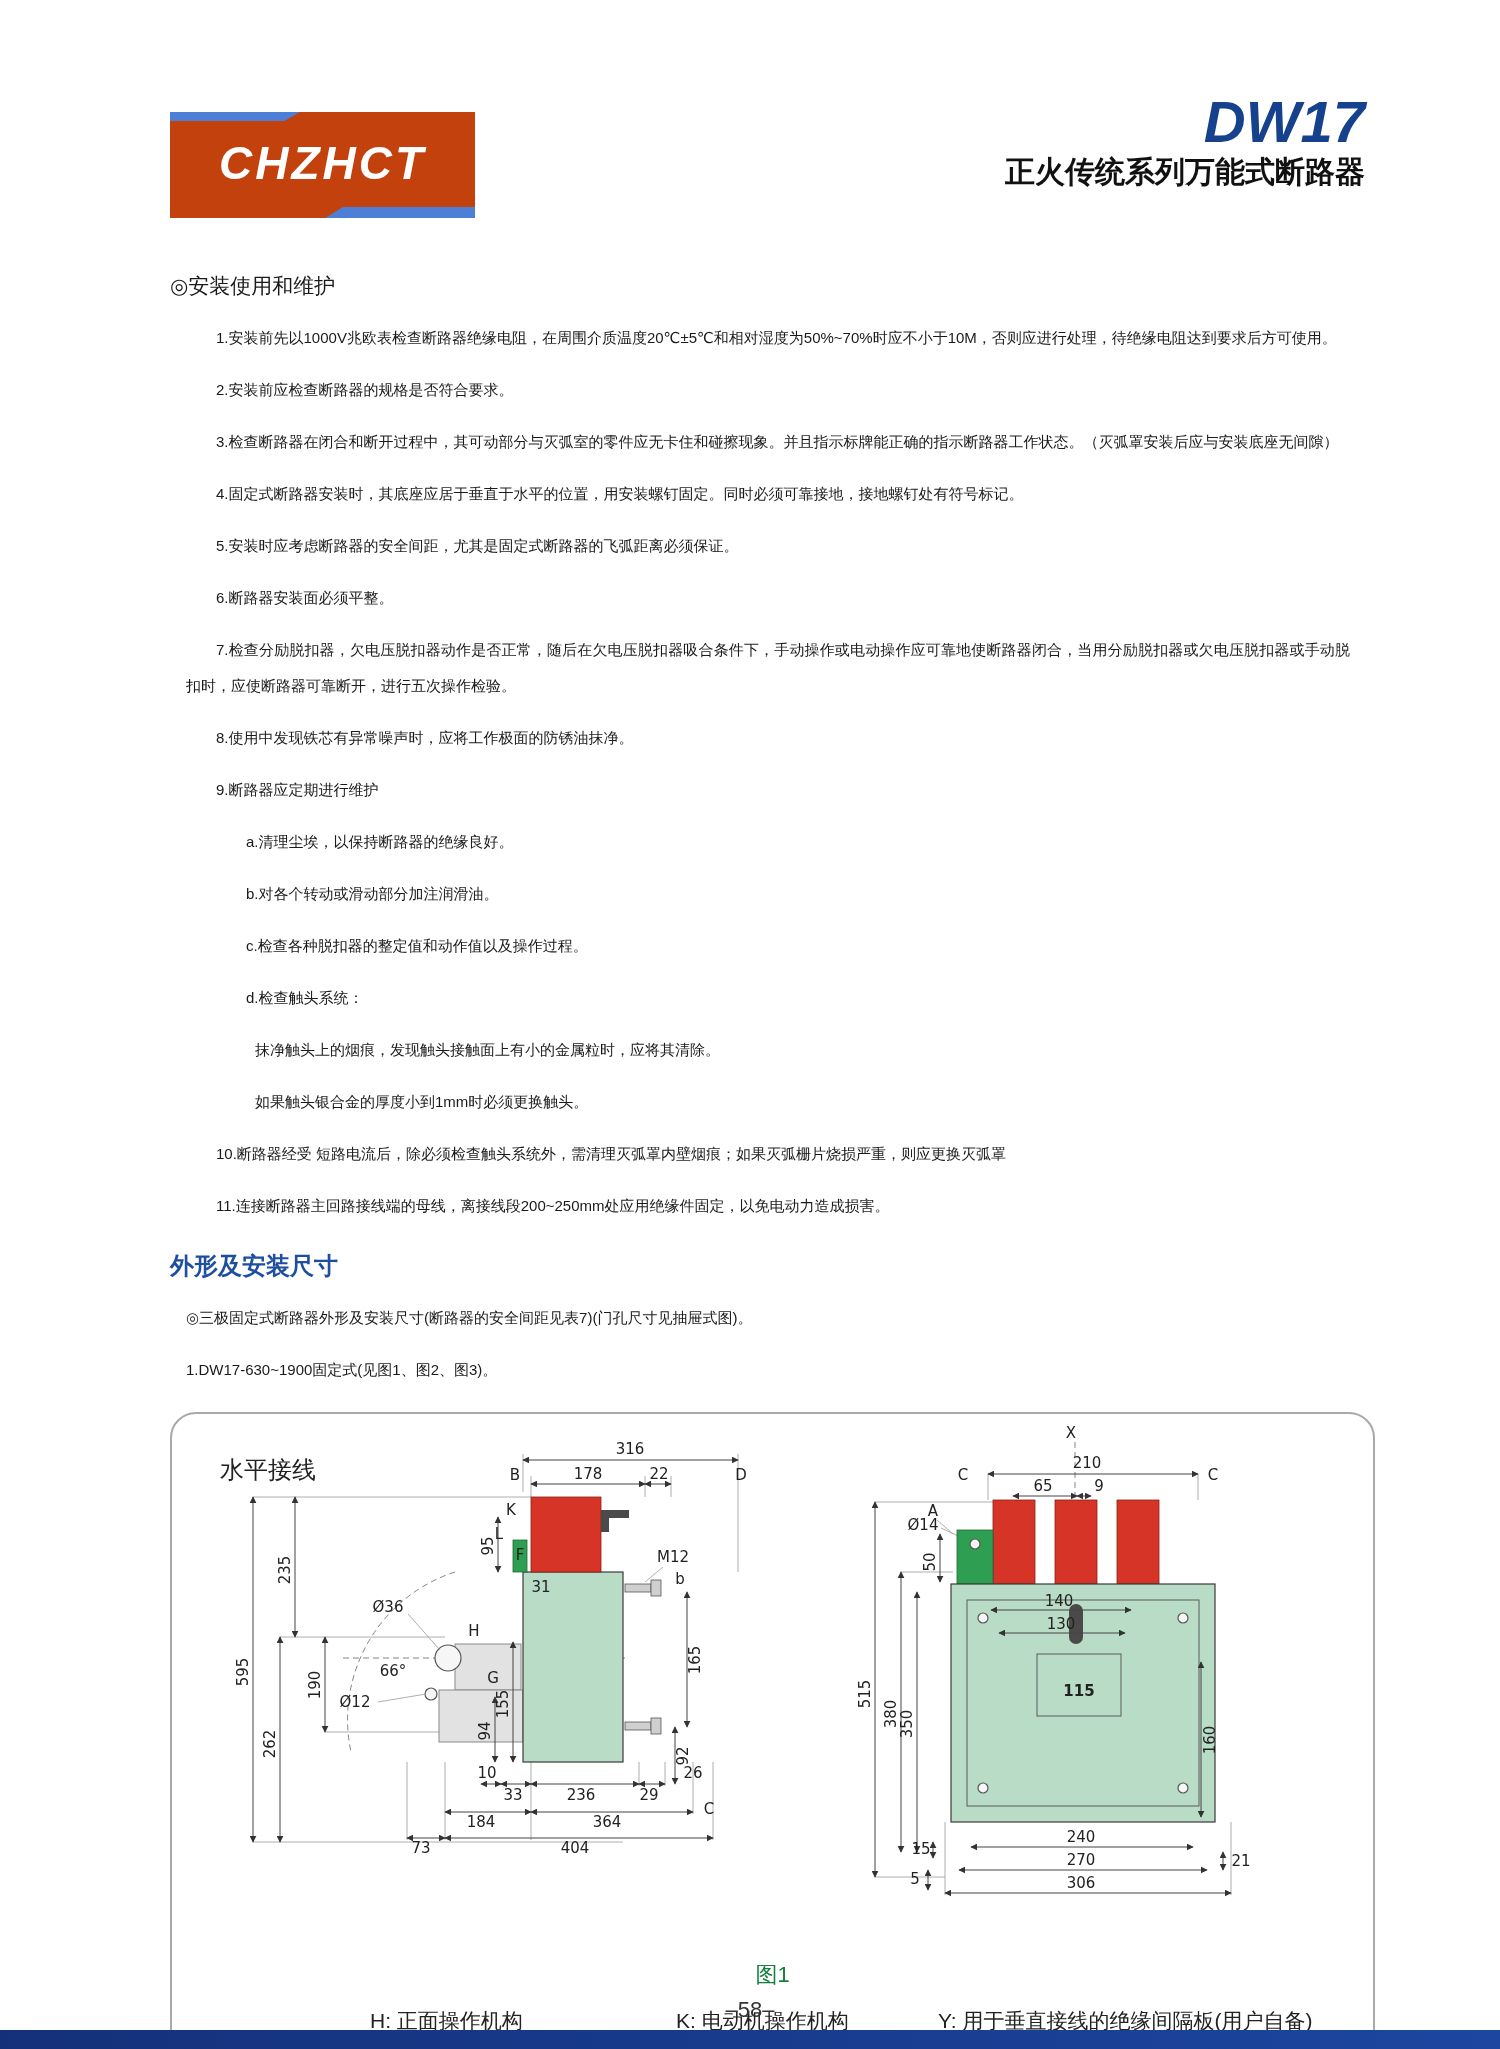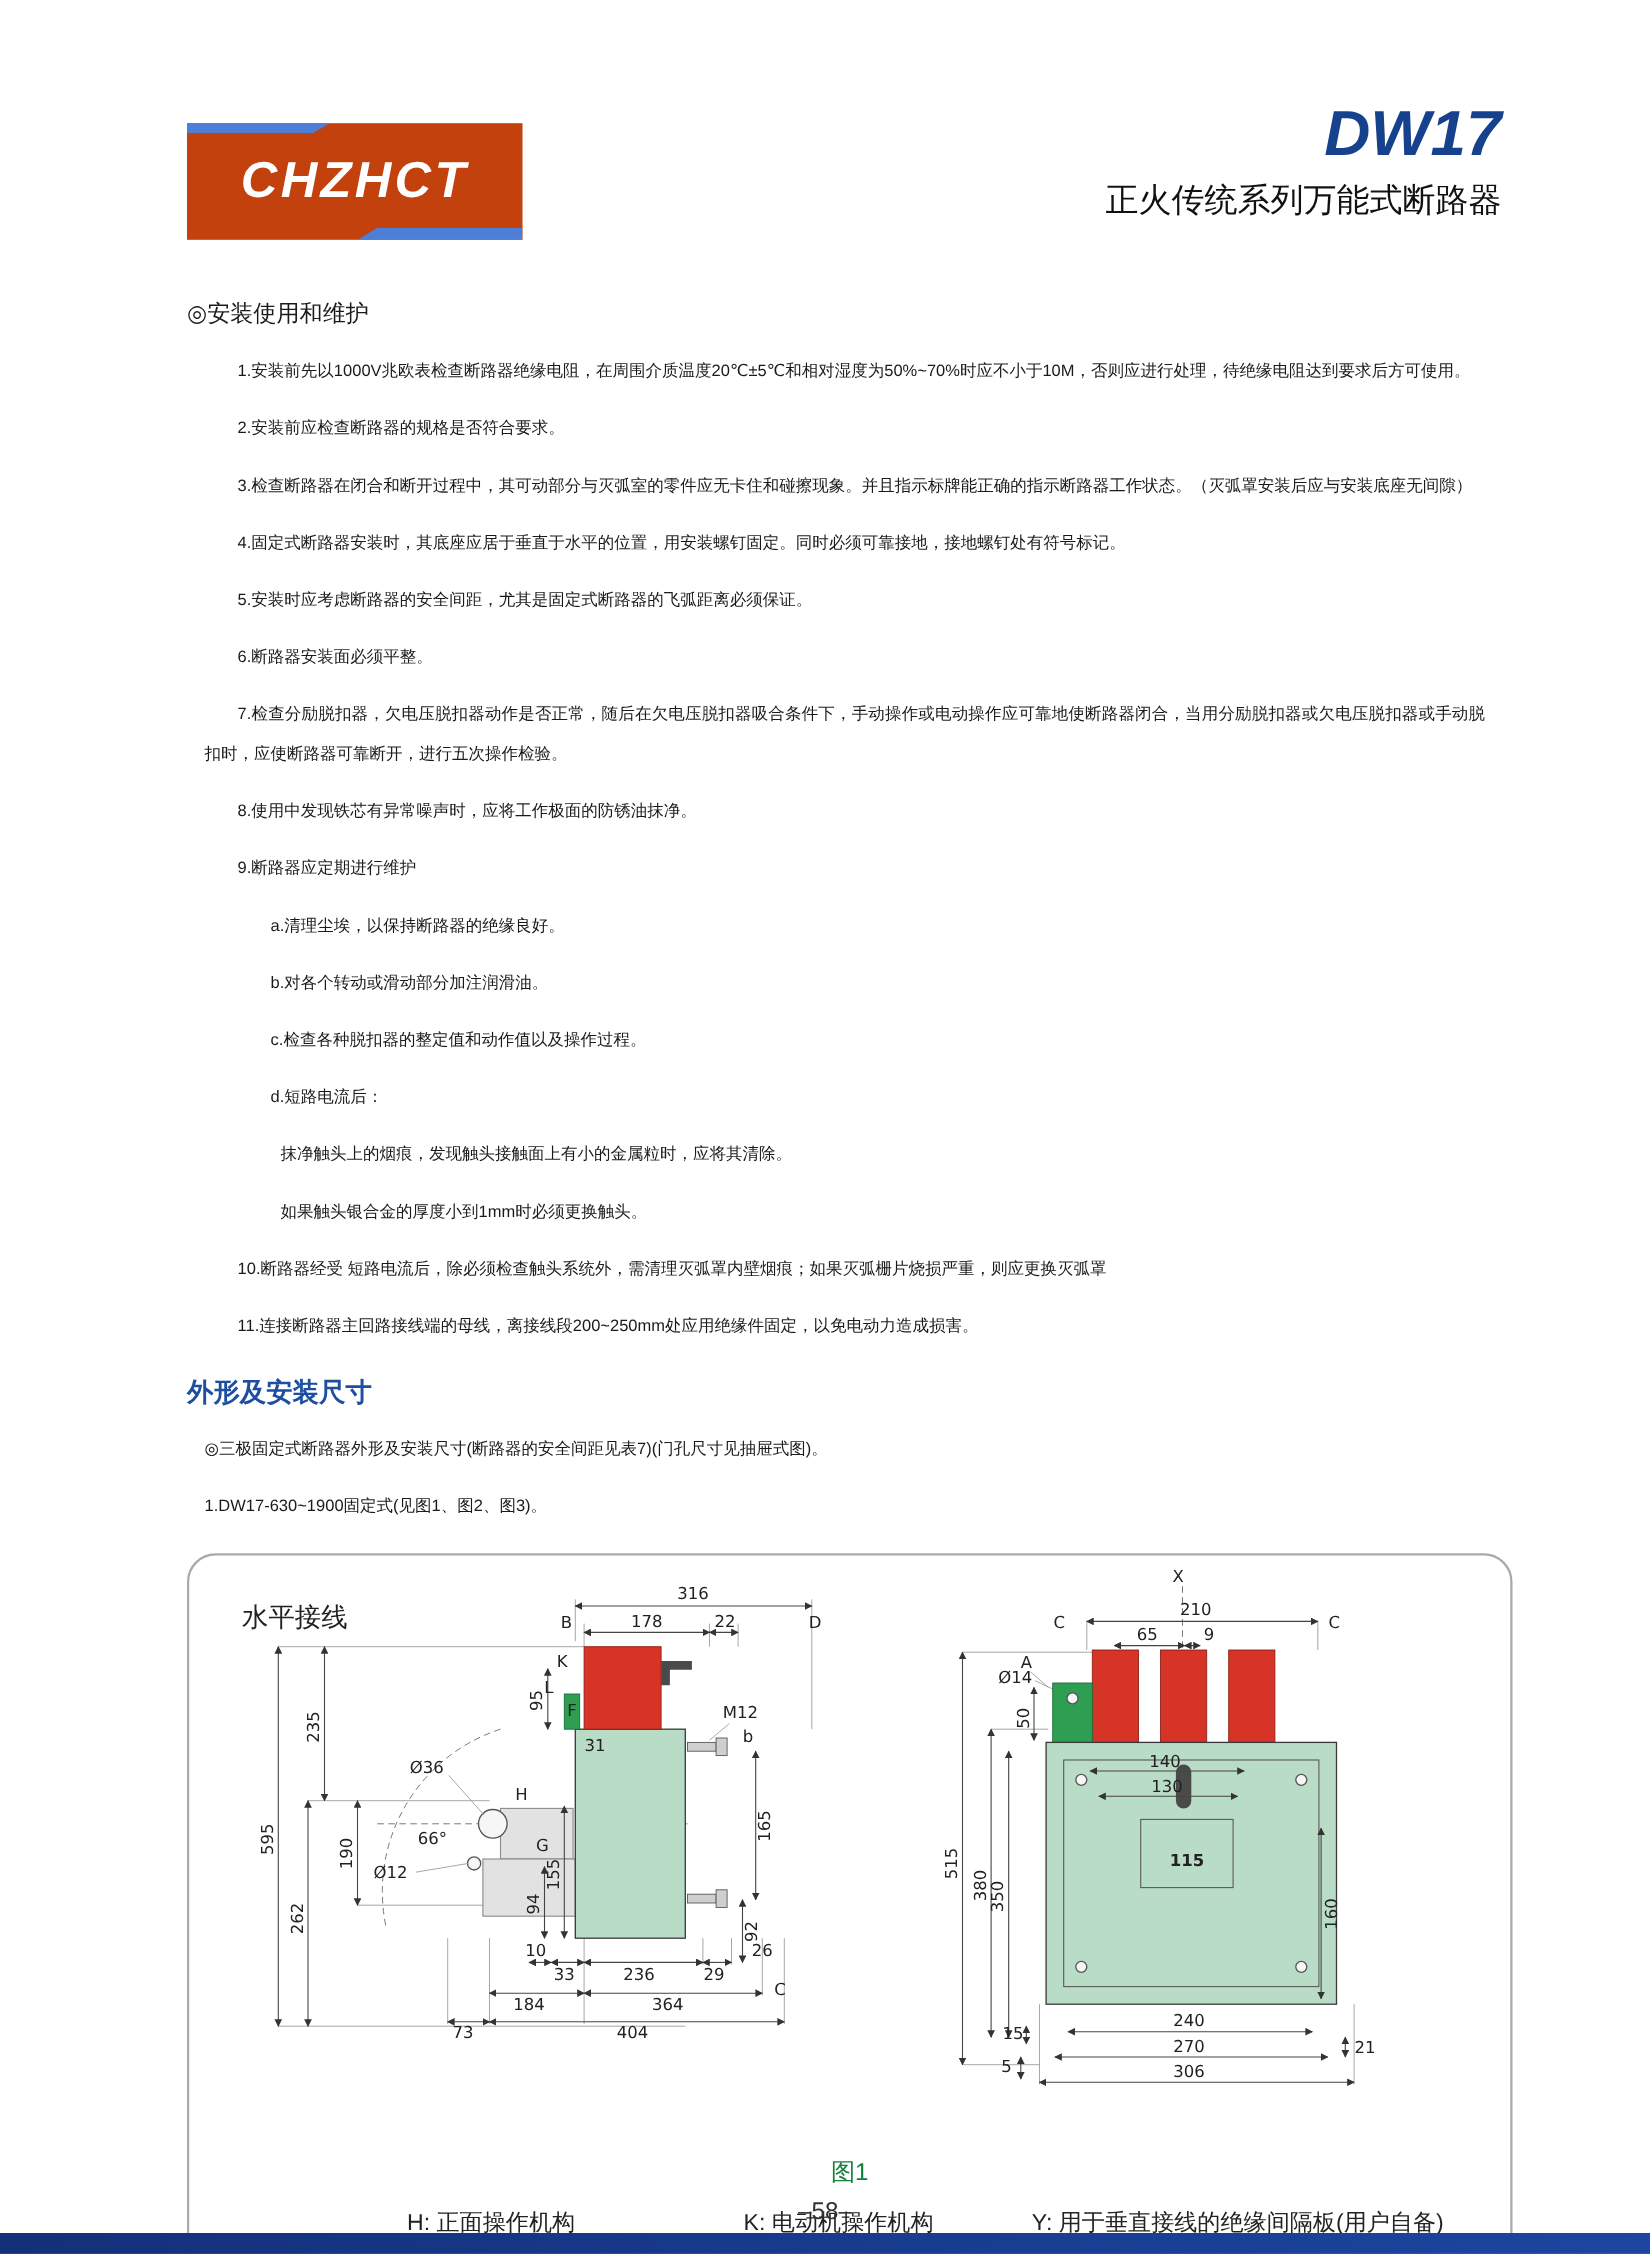--- a/index.html
+++ b/index.html
@@ -9,21 +9,21 @@
   
   .logo-block{position:absolute;left:170px;top:112px;width:305px;height:106px;background:#c2410c;}
   .logo-accent-a{position:absolute;left:0;top:0;width:130px;height:9px;background:#4d7fd6;
                  clip-path:polygon(0 0,100% 0,88% 100%,0 100%);}
   .logo-accent-b{position:absolute;right:0;bottom:0;width:150px;height:11px;background:#4d7fd6;
                  clip-path:polygon(12% 0,100% 0,100% 100%,0 100%);}
   .logo-text{position:absolute;left:0;right:0;top:24px;text-align:center;color:#fff;
              font-size:46px;font-weight:bold;font-style:italic;letter-spacing:3px;}
   .header-right{position:absolute;right:135px;top:92px;text-align:right;}
   .model{font-size:58px;font-weight:bold;font-style:italic;color:#16418c;line-height:60px;}
-  .subtitle{font-size:30px;font-weight:normal;color:#111;margin-top:10px;}
+  .subtitle{font-size:30px;font-weight:bold;color:#111;margin-top:0;}
 
   
   .content{position:absolute;left:170px;top:268px;width:1196px;}
   .p{margin:16px;font-size:15px;line-height:36px;text-align:justify;}
   .i1{text-indent:2em;}
   .i2{text-indent:4em;}
   .i3{text-indent:4.6em;}
   .sec-head{margin:0;font-size:21px;line-height:36px;}
   .blue-head{margin:26px 0 18px 0;font-size:24px;font-weight:bold;color:#1d4ea0;}
 
@@ -83,21 +83,21 @@
     <p class="p i1">3.检查断路器在闭合和断开过程中，其可动部分与灭弧室的零件应无卡住和碰擦现象。并且指示标牌能正确的指示断路器工作状态。（灭弧罩安装后应与安装底座无间隙）</p>
     <p class="p i1">4.固定式断路器安装时，其底座应居于垂直于水平的位置，用安装螺钉固定。同时必须可靠接地，接地螺钉处有符号标记。</p>
     <p class="p i1">5.安装时应考虑断路器的安全间距，尤其是固定式断路器的飞弧距离必须保证。</p>
     <p class="p i1">6.断路器安装面必须平整。</p>
     <p class="p i1">7.检查分励脱扣器，欠电压脱扣器动作是否正常，随后在欠电压脱扣器吸合条件下，手动操作或电动操作应可靠地使断路器闭合，当用分励脱扣器或欠电压脱扣器或手动脱扣时，应使断路器可靠断开，进行五次操作检验。</p>
     <p class="p i1">8.使用中发现铁芯有异常噪声时，应将工作极面的防锈油抹净。</p>
     <p class="p i1">9.断路器应定期进行维护</p>
     <p class="p i2">a.清理尘埃，以保持断路器的绝缘良好。</p>
     <p class="p i2">b.对各个转动或滑动部分加注润滑油。</p>
     <p class="p i2">c.检查各种脱扣器的整定值和动作值以及操作过程。</p>
-    <p class="p i2">d.短路电流后：</p>
+    <p class="p i2">d.检查触头系统：</p>
     <p class="p i3">抹净触头上的烟痕，发现触头接触面上有小的金属粒时，应将其清除。</p>
     <p class="p i3">如果触头银合金的厚度小到1mm时必须更换触头。</p>
     <p class="p i1">10.断路器经受 短路电流后，除必须检查触头系统外，需清理灭弧罩内壁烟痕；如果灭弧栅片烧损严重，则应更换灭弧罩</p>
     <p class="p i1">11.连接断路器主回路接线端的母线，离接线段200~250mm处应用绝缘件固定，以免电动力造成损害。</p>
 
     <h3 class="blue-head">外形及安装尺寸</h3>
     <p class="p">◎三极固定式断路器外形及安装尺寸(断路器的安全间距见表7)(门孔尺寸见抽屉式图)。</p>
     <p class="p">1.DW17-630~1900固定式(见图1、图2、图3)。</p>
 
     <div class="figure-box">

